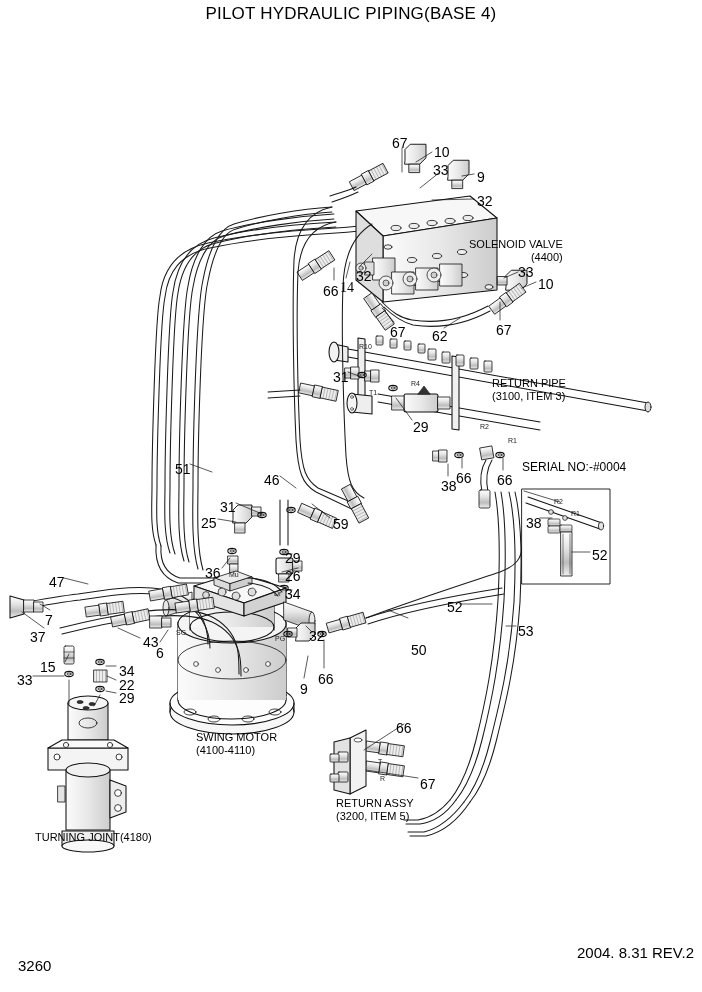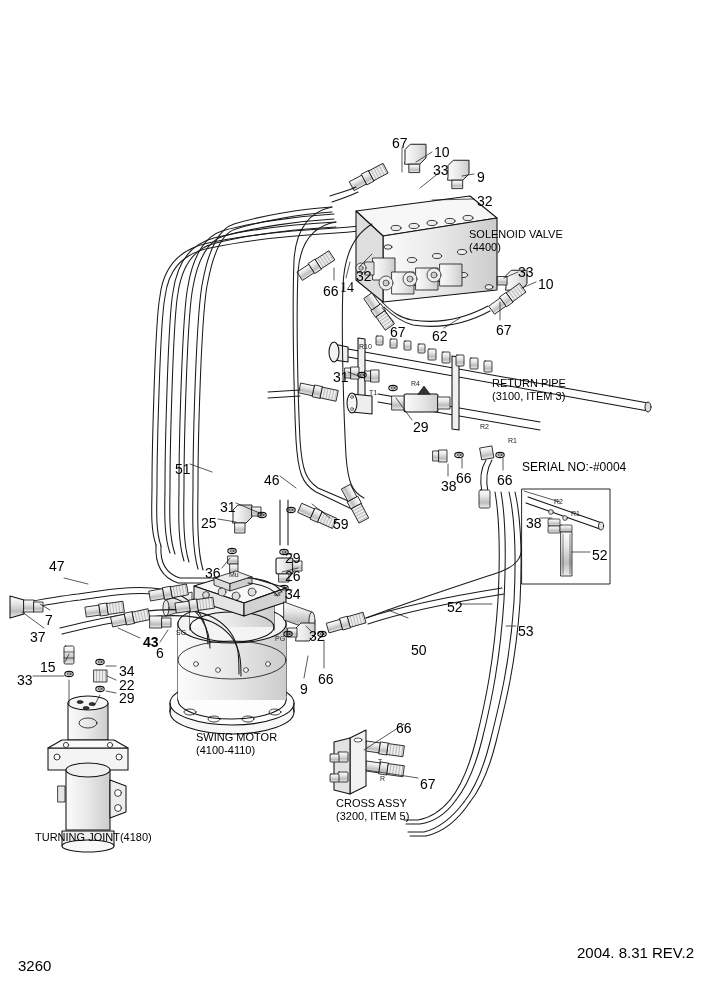--- a/index.html
+++ b/index.html
@@ -21,20 +21,21 @@
   .lbl{position:absolute;font-size:14px;line-height:14px;white-space:nowrap;}
   .cap{position:absolute;font-size:11px;line-height:13px;white-space:nowrap;}
   .port{position:absolute;font-size:7px;line-height:7px;white-space:nowrap;color:#222;}
   .cap b{font-weight:normal;display:block;}
 </style>
 </head>
 <body>
 
 <div id="sheet">
 
+  <div id="title">PILOT HYDRAULIC PIPING(BASE 4)</div>
   <div id="footer-left">3260</div>
   <div id="footer-right">2004. 8.31  REV.2</div>
 
   <svg class="art" viewBox="0 0 702 992">
     <defs>
       <linearGradient id="gMetal" x1="0" y1="0" x2="0" y2="1">
         <stop offset="0" stop-color="#ffffff"></stop>
         <stop offset="0.35" stop-color="#e6e6e6"></stop>
         <stop offset="0.7" stop-color="#bdbdbd"></stop>
         <stop offset="1" stop-color="#f0f0f0"></stop>
@@ -525,37 +526,37 @@
         <path d="M460,604 L492,604"></path>
         <path d="M516,626 L506,626"></path>
         <path d="M540,518 L552,518"></path>
         <path d="M590,552 L572,552"></path>
         <path d="M404,724 L364,750"></path>
         <path d="M418,778 L366,770"></path>
       </g>
     </g>
   </svg>
 
-  <div class="cap" style="left:469px;top:228px;">
+  <div class="cap" style="left:469px;top:238px;text-align:right;">
     <b>SOLENOID VALVE</b>
     <b>(4400)</b>
   </div>
 
   <div class="cap" style="left:492px;top:377px;">
     <b>RETURN PIPE</b>
     <b>(3100, ITEM 3)</b>
   </div>
 
   <div class="cap" style="left:196px;top:731px;">
     <b>SWING MOTOR</b>
     <b>(4100-4110)</b>
   </div>
 
   <div class="cap" style="left:336px;top:797px;">
-    <b>CROSS ASSY</b>
+    <b>RETURN ASSY</b>
     <b>(3200, ITEM 5)</b>
   </div>
 
   <div class="cap" style="left:35px;top:831px;">
     <b>TURNING JOINT(4180)</b>
   </div>
 
   <div class="cap" style="left:522px;top:461px;font-size:12px;">
     <b>SERIAL NO:-#0004</b>
   </div>
@@ -581,25 +582,25 @@
       <div class="lbl" style="left: 497px; top: 473px;">66</div>
       <div class="lbl" style="left: 175px; top: 462px;">51</div>
       <div class="lbl" style="left: 264px; top: 473px;">46</div>
       <div class="lbl" style="left: 333px; top: 517px;">59</div>
       <div class="lbl" style="left: 220px; top: 500px;">31</div>
       <div class="lbl" style="left: 201px; top: 516px;">25</div>
       <div class="lbl" style="left: 205px; top: 566px;">36</div>
       <div class="lbl" style="left: 285px; top: 551px;">29</div>
       <div class="lbl" style="left: 285px; top: 569px;">26</div>
       <div class="lbl" style="left: 285px; top: 587px;">34</div>
-      <div class="lbl" style="left: 49px; top: 559px;">47</div>
+      <div class="lbl" style="left: 49px; top: 575px;">47</div>
       <div class="lbl" style="left: 45px; top: 613px;">7</div>
       <div class="lbl" style="left: 30px; top: 630px;">37</div>
       <div class="lbl" style="left: 156px; top: 646px;">6</div>
-      <div class="lbl" style="left: 143px; top: 635px; font-weight: bold;">43</div>
+      <div class="lbl" style="left: 143px; top: 635px;">43</div>
       <div class="lbl" style="left: 40px; top: 660px; text-align: center;">15</div>
       <div class="lbl" style="left: 119px; top: 664px;">34</div>
       <div class="lbl" style="left: 17px; top: 673px;">33</div>
       <div class="lbl" style="left: 119px; top: 678px;">22</div>
       <div class="lbl" style="left: 119px; top: 691px;">29</div>
       <div class="lbl" style="left: 309px; top: 629px;">32</div>
       <div class="lbl" style="left: 300px; top: 682px;">9</div>
       <div class="lbl" style="left: 318px; top: 672px;">66</div>
       <div class="lbl" style="left: 411px; top: 643px; text-align: center;">50</div>
       <div class="lbl" style="left: 447px; top: 600px;">52</div>

